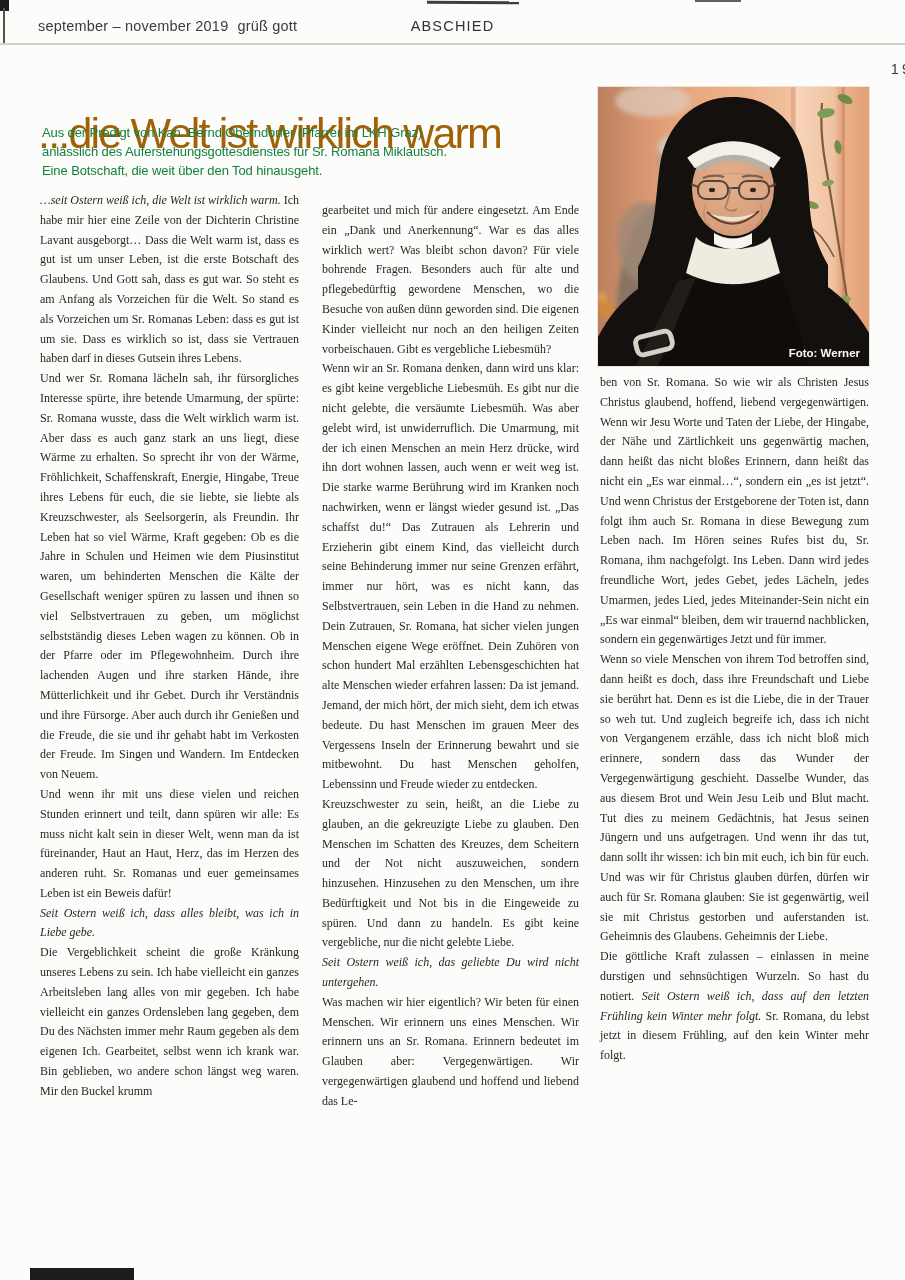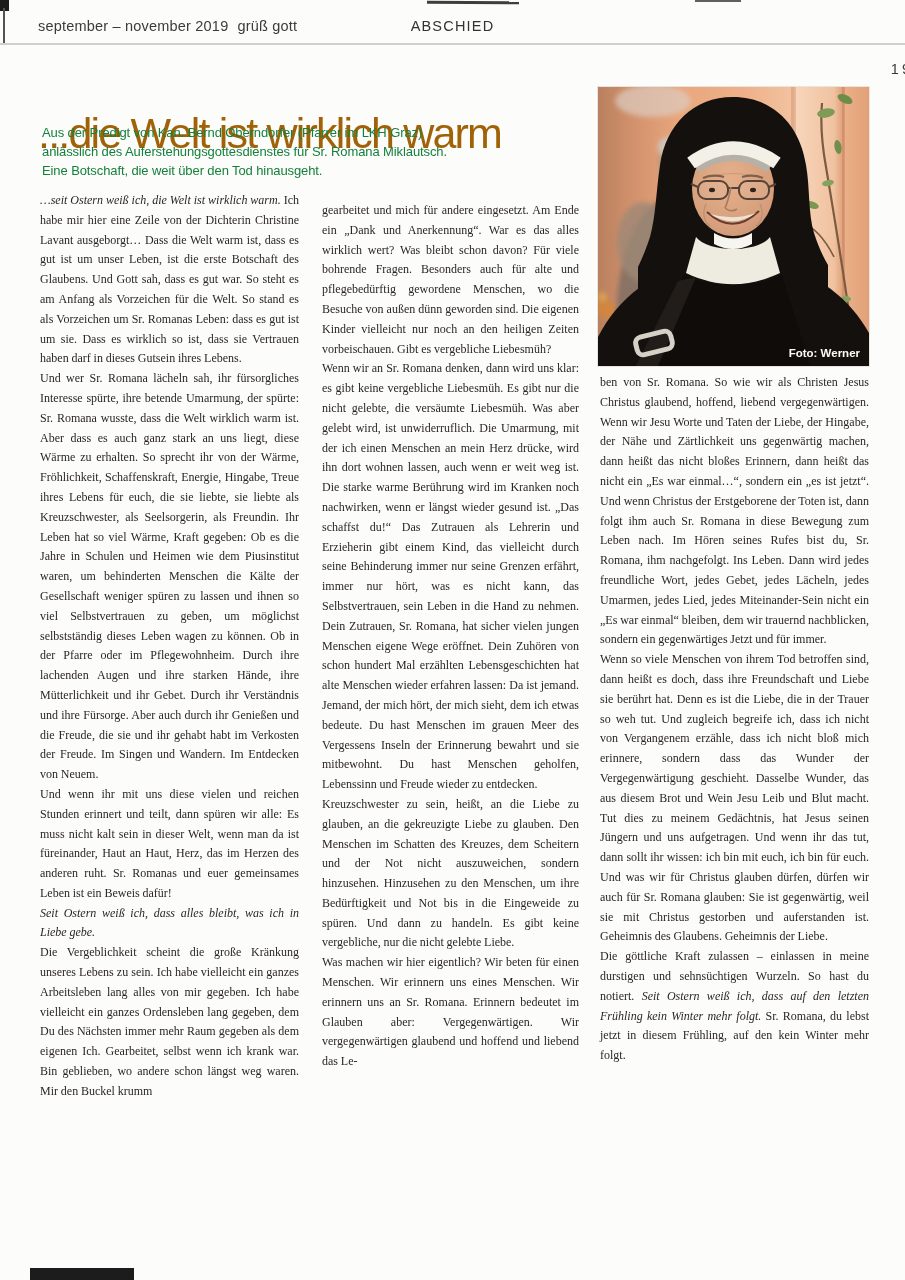--- a/index.html
+++ b/index.html
@@ -184,20 +184,21 @@
       <p><em>…seit Ostern weiß ich, die Welt ist wirklich warm.</em><span> Ich habe mir hier eine Zeile von der Dichterin Christine Lavant ausgeborgt… Dass die Welt warm ist, dass es gut ist um unser Leben, ist die erste Botschaft des Glaubens. Und Gott sah, dass es gut war. So steht es am Anfang als Vorzeichen für die Welt. So stand es als Vorzeichen um Sr. Romanas Leben: dass es gut ist um sie. Dass es wirklich so ist, dass sie Vertrauen haben darf in dieses Gutsein ihres Lebens.</span></p>
       <p><span>Und wer Sr. Romana lächeln sah, ihr fürsorgliches Interesse spürte, ihre betende Umarmung, der spürte: Sr. Romana wusste, dass die Welt wirklich warm ist. Aber dass es auch ganz stark an uns liegt, diese Wärme zu erhalten. So sprecht ihr von der Wärme, Fröhlichkeit, Schaffenskraft, Energie, Hingabe, Treue ihres Lebens für euch, die sie liebte, sie liebte als Kreuzschwester, als Seelsorgerin, als Freundin. Ihr Leben hat so viel Wärme, Kraft gegeben: Ob es die Jahre in Schulen und Heimen wie dem Piusinstitut waren, um behinderten Menschen die Kälte der Gesellschaft weniger spüren zu lassen und ihnen so viel Selbstvertrauen zu geben, um möglichst selbstständig dieses Leben wagen zu können. Ob in der Pfarre oder im Pflegewohnheim. Durch ihre lachenden Augen und ihre starken Hände, ihre Mütterlichkeit und ihr Gebet. Durch ihr Verständnis und ihre Fürsorge. Aber auch durch ihr Genießen und die Freude, die sie und ihr gehabt habt im Verkosten der Freude. Im Singen und Wandern. Im Entdecken von Neuem.</span></p>
       <p><span>Und wenn ihr mit uns diese vielen und reichen Stunden erinnert und teilt, dann spüren wir alle: Es muss nicht kalt sein in dieser Welt, wenn man da ist füreinander, Haut an Haut, Herz, das im Herzen des anderen ruht. Sr. Romanas und euer gemeinsames Leben ist ein Beweis dafür!</span></p>
       <p><em>Seit Ostern weiß ich, dass alles bleibt, was ich in Liebe gebe.</em></p>
       <p><span>Die Vergeblichkeit scheint die große Kränkung unseres Lebens zu sein. Ich habe vielleicht ein ganzes Arbeitsleben lang alles von mir gegeben. Ich habe vielleicht ein ganzes Ordensleben lang gegeben, dem Du des Nächsten immer mehr Raum gegeben als dem eigenen Ich. Gearbeitet, selbst wenn ich krank war. Bin geblieben, wo andere schon längst weg waren. Mir den Buckel krumm</span></p>
     </div>
   <div class="col col2">
       <p><span>gearbeitet und mich für andere eingesetzt. Am Ende ein „Dank und Anerkennung“. War es das alles wirklich wert? Was bleibt schon davon? Für viele bohrende Fragen. Besonders auch für alte und pflegebedürftig gewordene Menschen, wo die Besuche von außen dünn geworden sind. Die eigenen Kinder vielleicht nur noch an den heiligen Zeiten vorbeischauen. Gibt es vergebliche Liebesmüh?</span></p>
       <p><span>Wenn wir an Sr. Romana denken, dann wird uns klar: es gibt keine vergebliche Liebesmüh. Es gibt nur die nicht gelebte, die versäumte Liebesmüh. Was aber gelebt wird, ist unwiderruflich. Die Umarmung, mit der ich einen Menschen an mein Herz drücke, wird ihn dort wohnen lassen, auch wenn er weit weg ist. Die starke warme Berührung wird im Kranken noch nachwirken, wenn er längst wieder gesund ist. „Das schaffst du!“ Das Zutrauen als Lehrerin und Erzieherin gibt einem Kind, das vielleicht durch seine Behinderung immer nur seine Grenzen erfährt, immer nur hört, was es nicht kann, das Selbstvertrauen, sein Leben in die Hand zu nehmen. Dein Zutrauen, Sr. Romana, hat sicher vielen jungen Menschen eigene Wege eröffnet. Dein Zuhören von schon hundert Mal erzählten Lebensgeschichten hat alte Menschen wieder erfahren lassen: Da ist jemand. Jemand, der mich hört, der mich sieht, dem ich etwas bedeute. Du hast Menschen im grauen Meer des Vergessens Inseln der Erinnerung bewahrt und sie mitbewohnt. Du hast Menschen geholfen, Lebenssinn und Freude wieder zu entdecken.</span></p>
       <p><span>Kreuzschwester zu sein, heißt, an die Liebe zu glauben, an die gekreuzigte Liebe zu glauben. Den Menschen im Schatten des Kreuzes, dem Scheitern und der Not nicht auszuweichen, sondern hinzusehen. Hinzusehen zu den Menschen, um ihre Bedürftigkeit und Not bis in die Eingeweide zu spüren. Und dann zu handeln. Es gibt keine vergebliche, nur die nicht gelebte Liebe.</span></p>
+      <p><em>Seit Ostern weiß ich, das geliebte Du wird nicht untergehen.</em></p>
       <p><span>Was machen wir hier eigentlich? Wir beten für einen Menschen. Wir erinnern uns eines Menschen. Wir erinnern uns an Sr. Romana. Erinnern bedeutet im Glauben aber: Vergegenwärtigen. Wir vergegenwärtigen glaubend und hoffend und liebend das Le-</span></p>
     </div>
   <div class="col col3">
       <p><span>ben von Sr. Romana. So wie wir als Christen Jesus Christus glaubend, hoffend, liebend vergegenwärtigen. Wenn wir Jesu Worte und Taten der Liebe, der Hingabe, der Nähe und Zärtlichkeit uns gegenwärtig machen, dann heißt das nicht bloßes Erinnern, dann heißt das nicht ein „Es war einmal…“, sondern ein „es ist jetzt“. Und wenn Christus der Erstgeborene der Toten ist, dann folgt ihm auch Sr. Romana in diese Bewegung zum Leben nach. Im Hören seines Rufes bist du, Sr. Romana, ihm nachgefolgt. Ins Leben. Dann wird jedes freundliche Wort, jedes Gebet, jedes Lächeln, jedes Umarmen, jedes Lied, jedes Miteinander-Sein nicht ein „Es war einmal“ bleiben, dem wir trauernd nachblicken, sondern ein gegenwärtiges Jetzt und für immer.</span></p>
       <p><span>Wenn so viele Menschen von ihrem Tod betroffen sind, dann heißt es doch, dass ihre Freundschaft und Liebe sie berührt hat. Denn es ist die Liebe, die in der Trauer so weh tut. Und zugleich begreife ich, dass ich nicht von Vergangenem erzähle, dass ich nicht bloß mich erinnere, sondern dass das Wunder der Vergegenwärtigung geschieht. Dasselbe Wunder, das aus diesem Brot und Wein Jesu Leib und Blut macht. Tut dies zu meinem Gedächtnis, hat Jesus seinen Jüngern und uns aufgetragen. Und wenn ihr das tut, dann sollt ihr wissen: ich bin mit euch, ich bin für euch. Und was wir für Christus glauben dürfen, dürfen wir auch für Sr. Romana glauben: Sie ist gegenwärtig, weil sie mit Christus gestorben und auferstanden ist. Geheimnis des Glaubens. Geheimnis der Liebe.</span></p>
       <p><span>Die göttliche Kraft zulassen – einlassen in meine durstigen und sehnsüchtigen Wurzeln. So hast du notiert. </span><em>Seit Ostern weiß ich, dass auf den letzten Frühling kein Winter mehr folgt.</em><span> Sr. Romana, du lebst jetzt in diesem Frühling, auf den kein Winter mehr folgt.</span></p>
     </div>
 
 </div>
 

